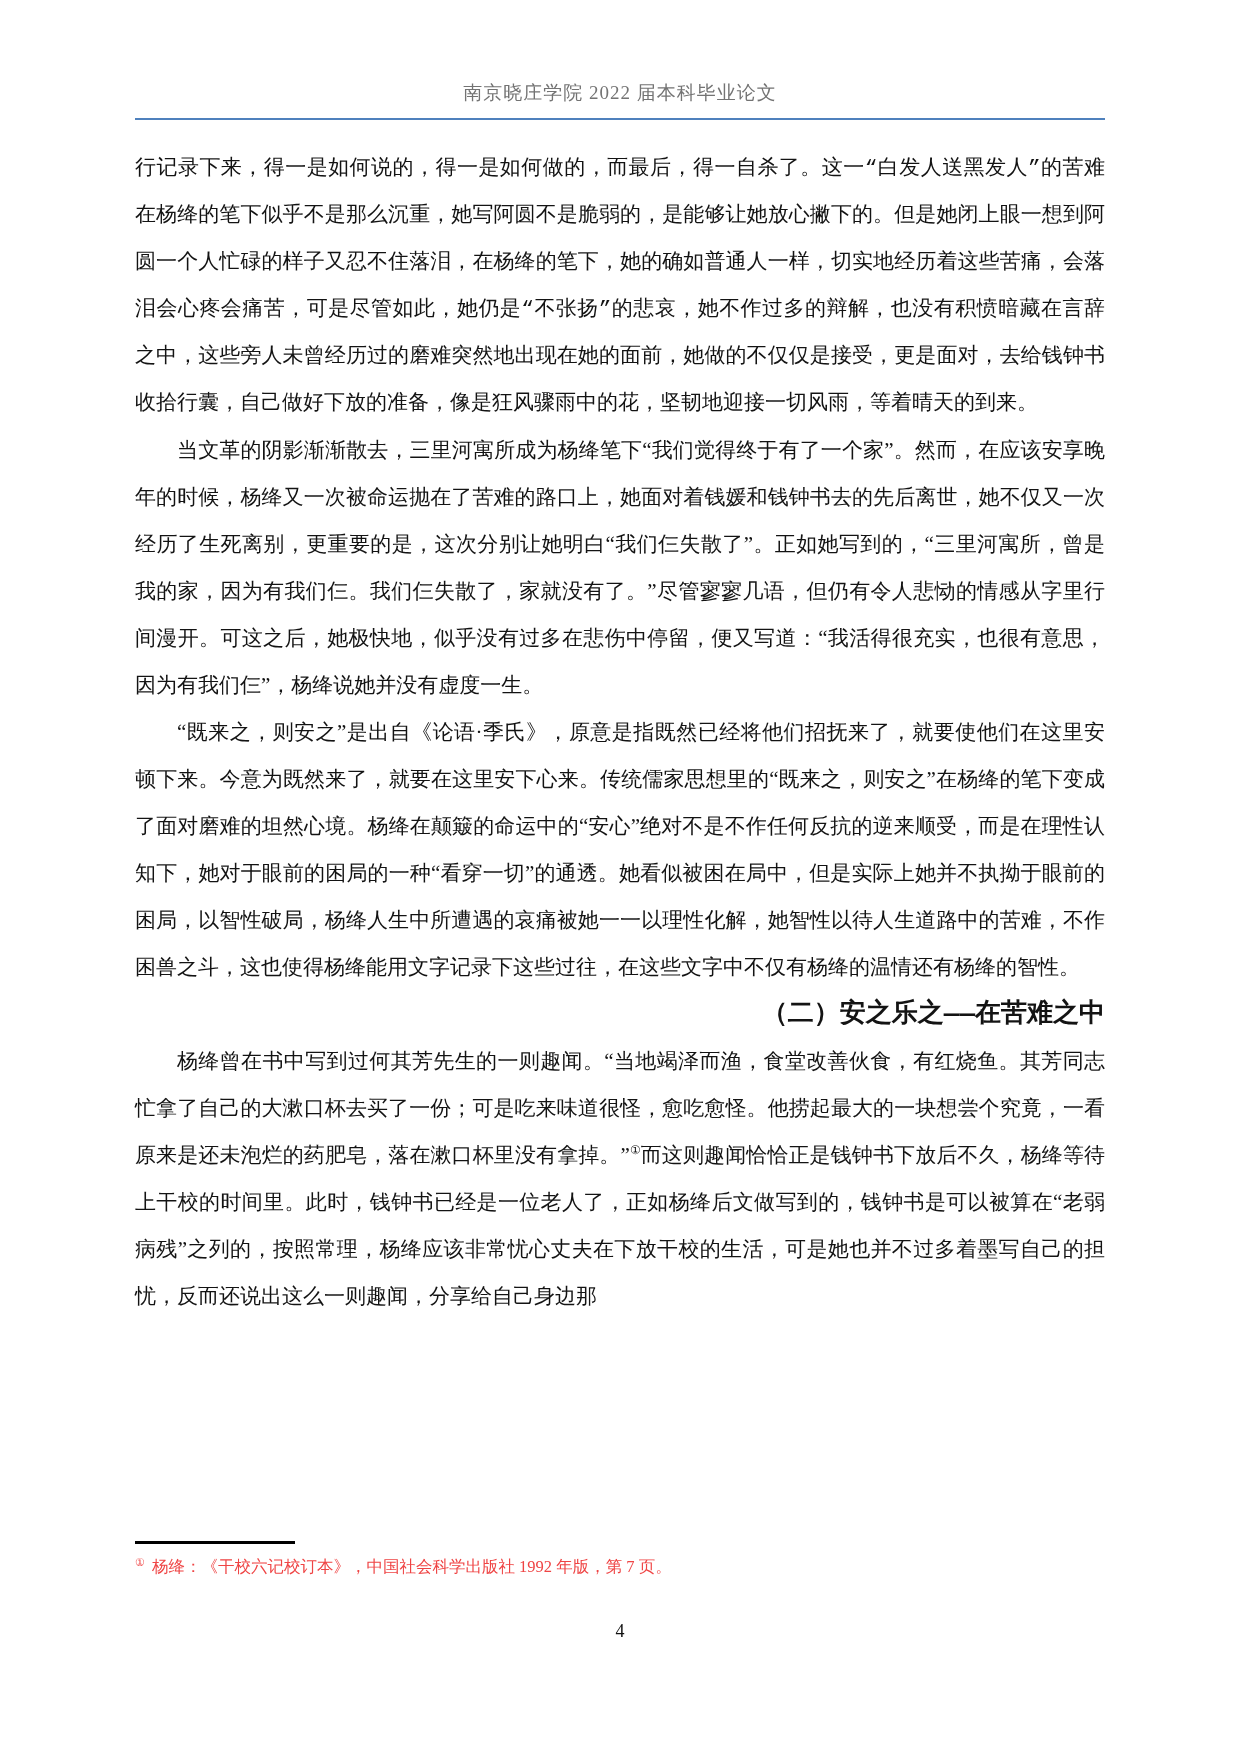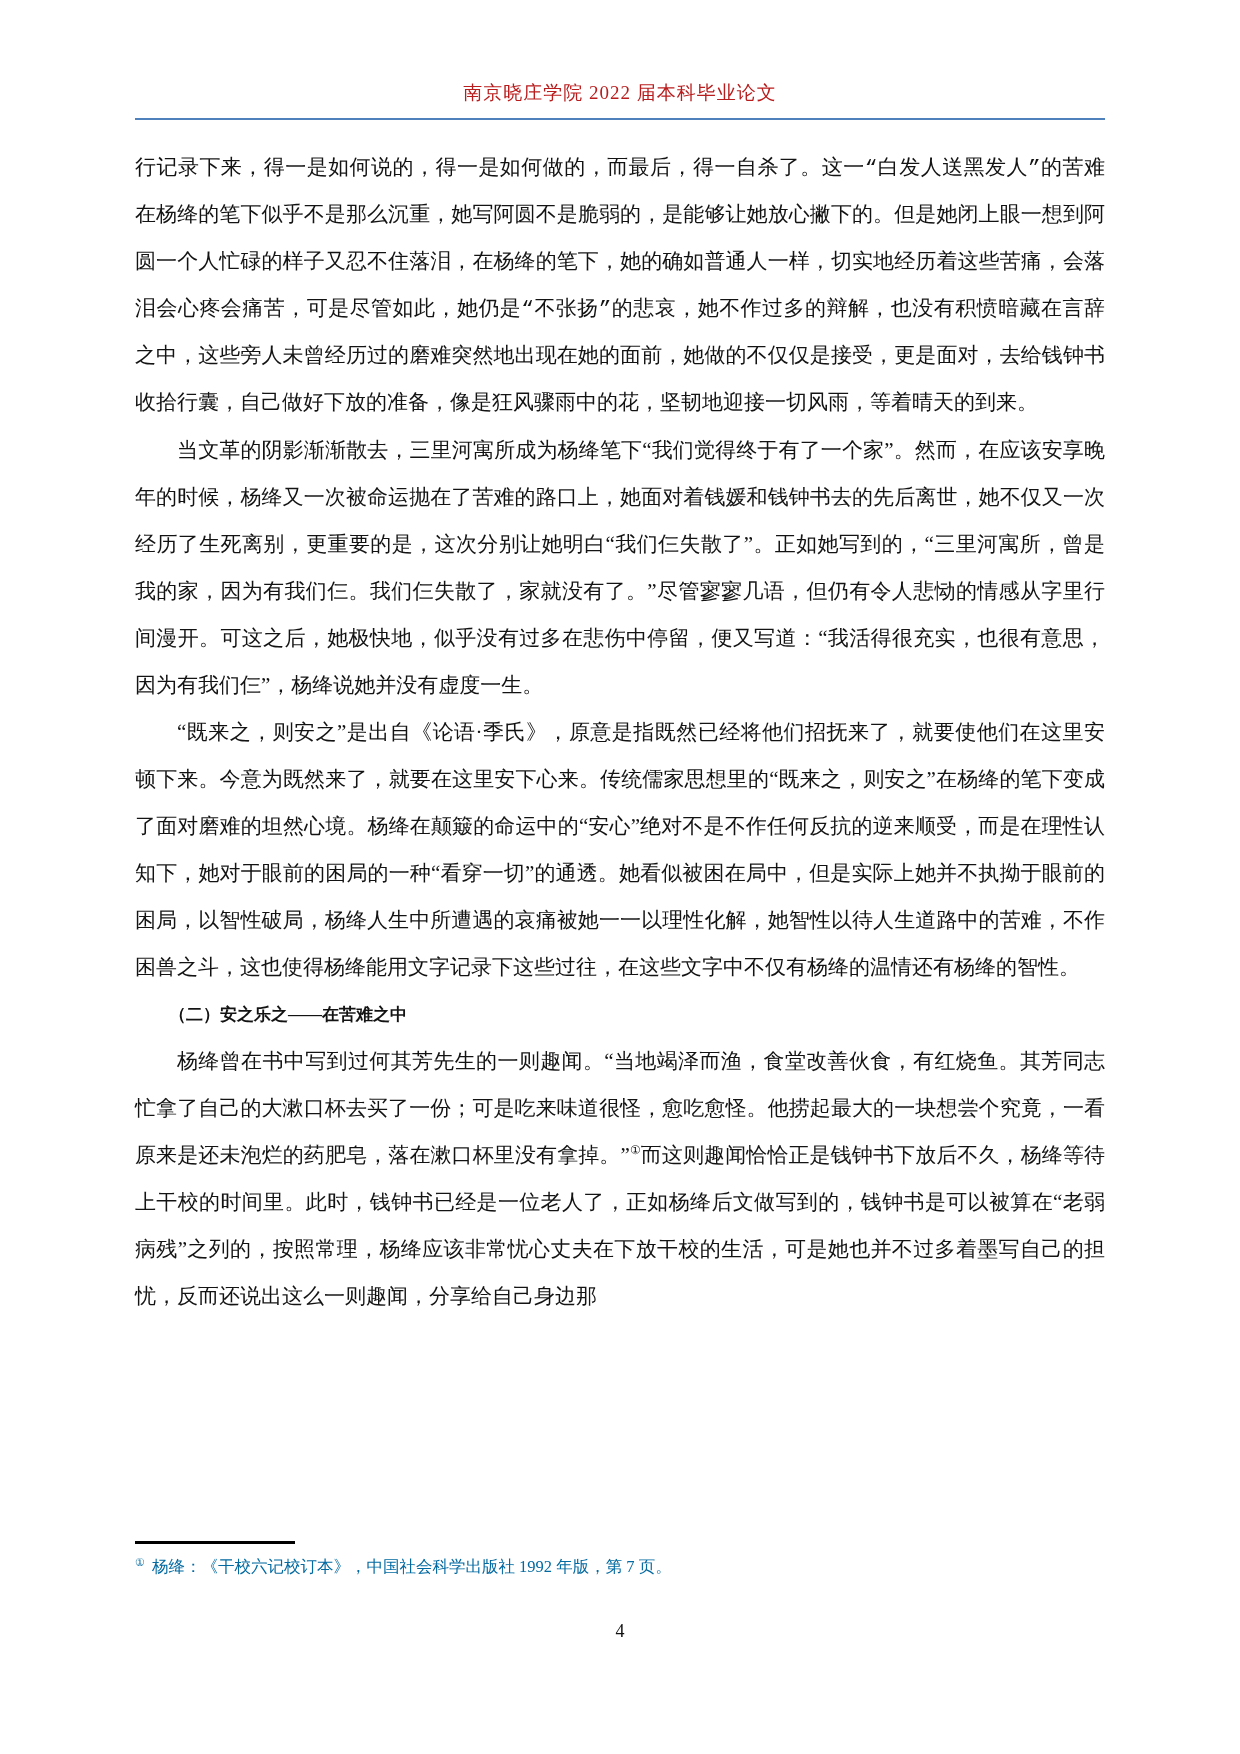--- a/index.html
+++ b/index.html
@@ -17,21 +17,21 @@
     overflow: hidden;
   }
   .header {
     text-align: center;
   }
   .header-title {
     padding-top: 80px;
     font-size: 19px;
     line-height: 26px;
     letter-spacing: 1px;
-    color: #b91c1c;
+    color: #737373;
   }
   .header-rule {
     width: 970px;
     height: 2px;
     margin: 12px auto 0 auto;
     background: #4f81bd;
   }
   .content {
     width: 970px;
     margin: 25px auto 0 auto;
@@ -43,26 +43,26 @@
   .para {
     margin: 0;
     text-indent: 2em;
   }
   .para.no-indent {
     text-indent: 0;
     font-family: Liberation Mono, monospace;
   }
   .section-heading {
     margin: 0;
-    font-size: 17px;
+    font-size: 26px;
     line-height: 47px;
     text-indent: 2em;
     font-weight: bold;
-    font-family: Liberation Serif, serif;
-    text-align: left;
+    font-family: Liberation Mono, monospace;
+    text-align: right;
   }
   sup.fn-ref {
     font-size: 12px;
     line-height: 0;
     vertical-align: super;
   }
   .footnote-area {
     position: absolute;
     left: 135px;
     top: 1541px;
@@ -70,21 +70,21 @@
   }
   .fn-rule {
     width: 160px;
     height: 3px;
     background: #000000;
     margin-bottom: 9px;
   }
   .fn-line {
     font-size: 16.5px;
     line-height: 28px;
-    color: #0369a1;
+    color: #ef4444;
   }
   .fn-marker {
     font-size: 11px;
     vertical-align: super;
     line-height: 0;
     margin-right: 7px;
   }
   .page-number {
     position: absolute;
     top: 1618px;

